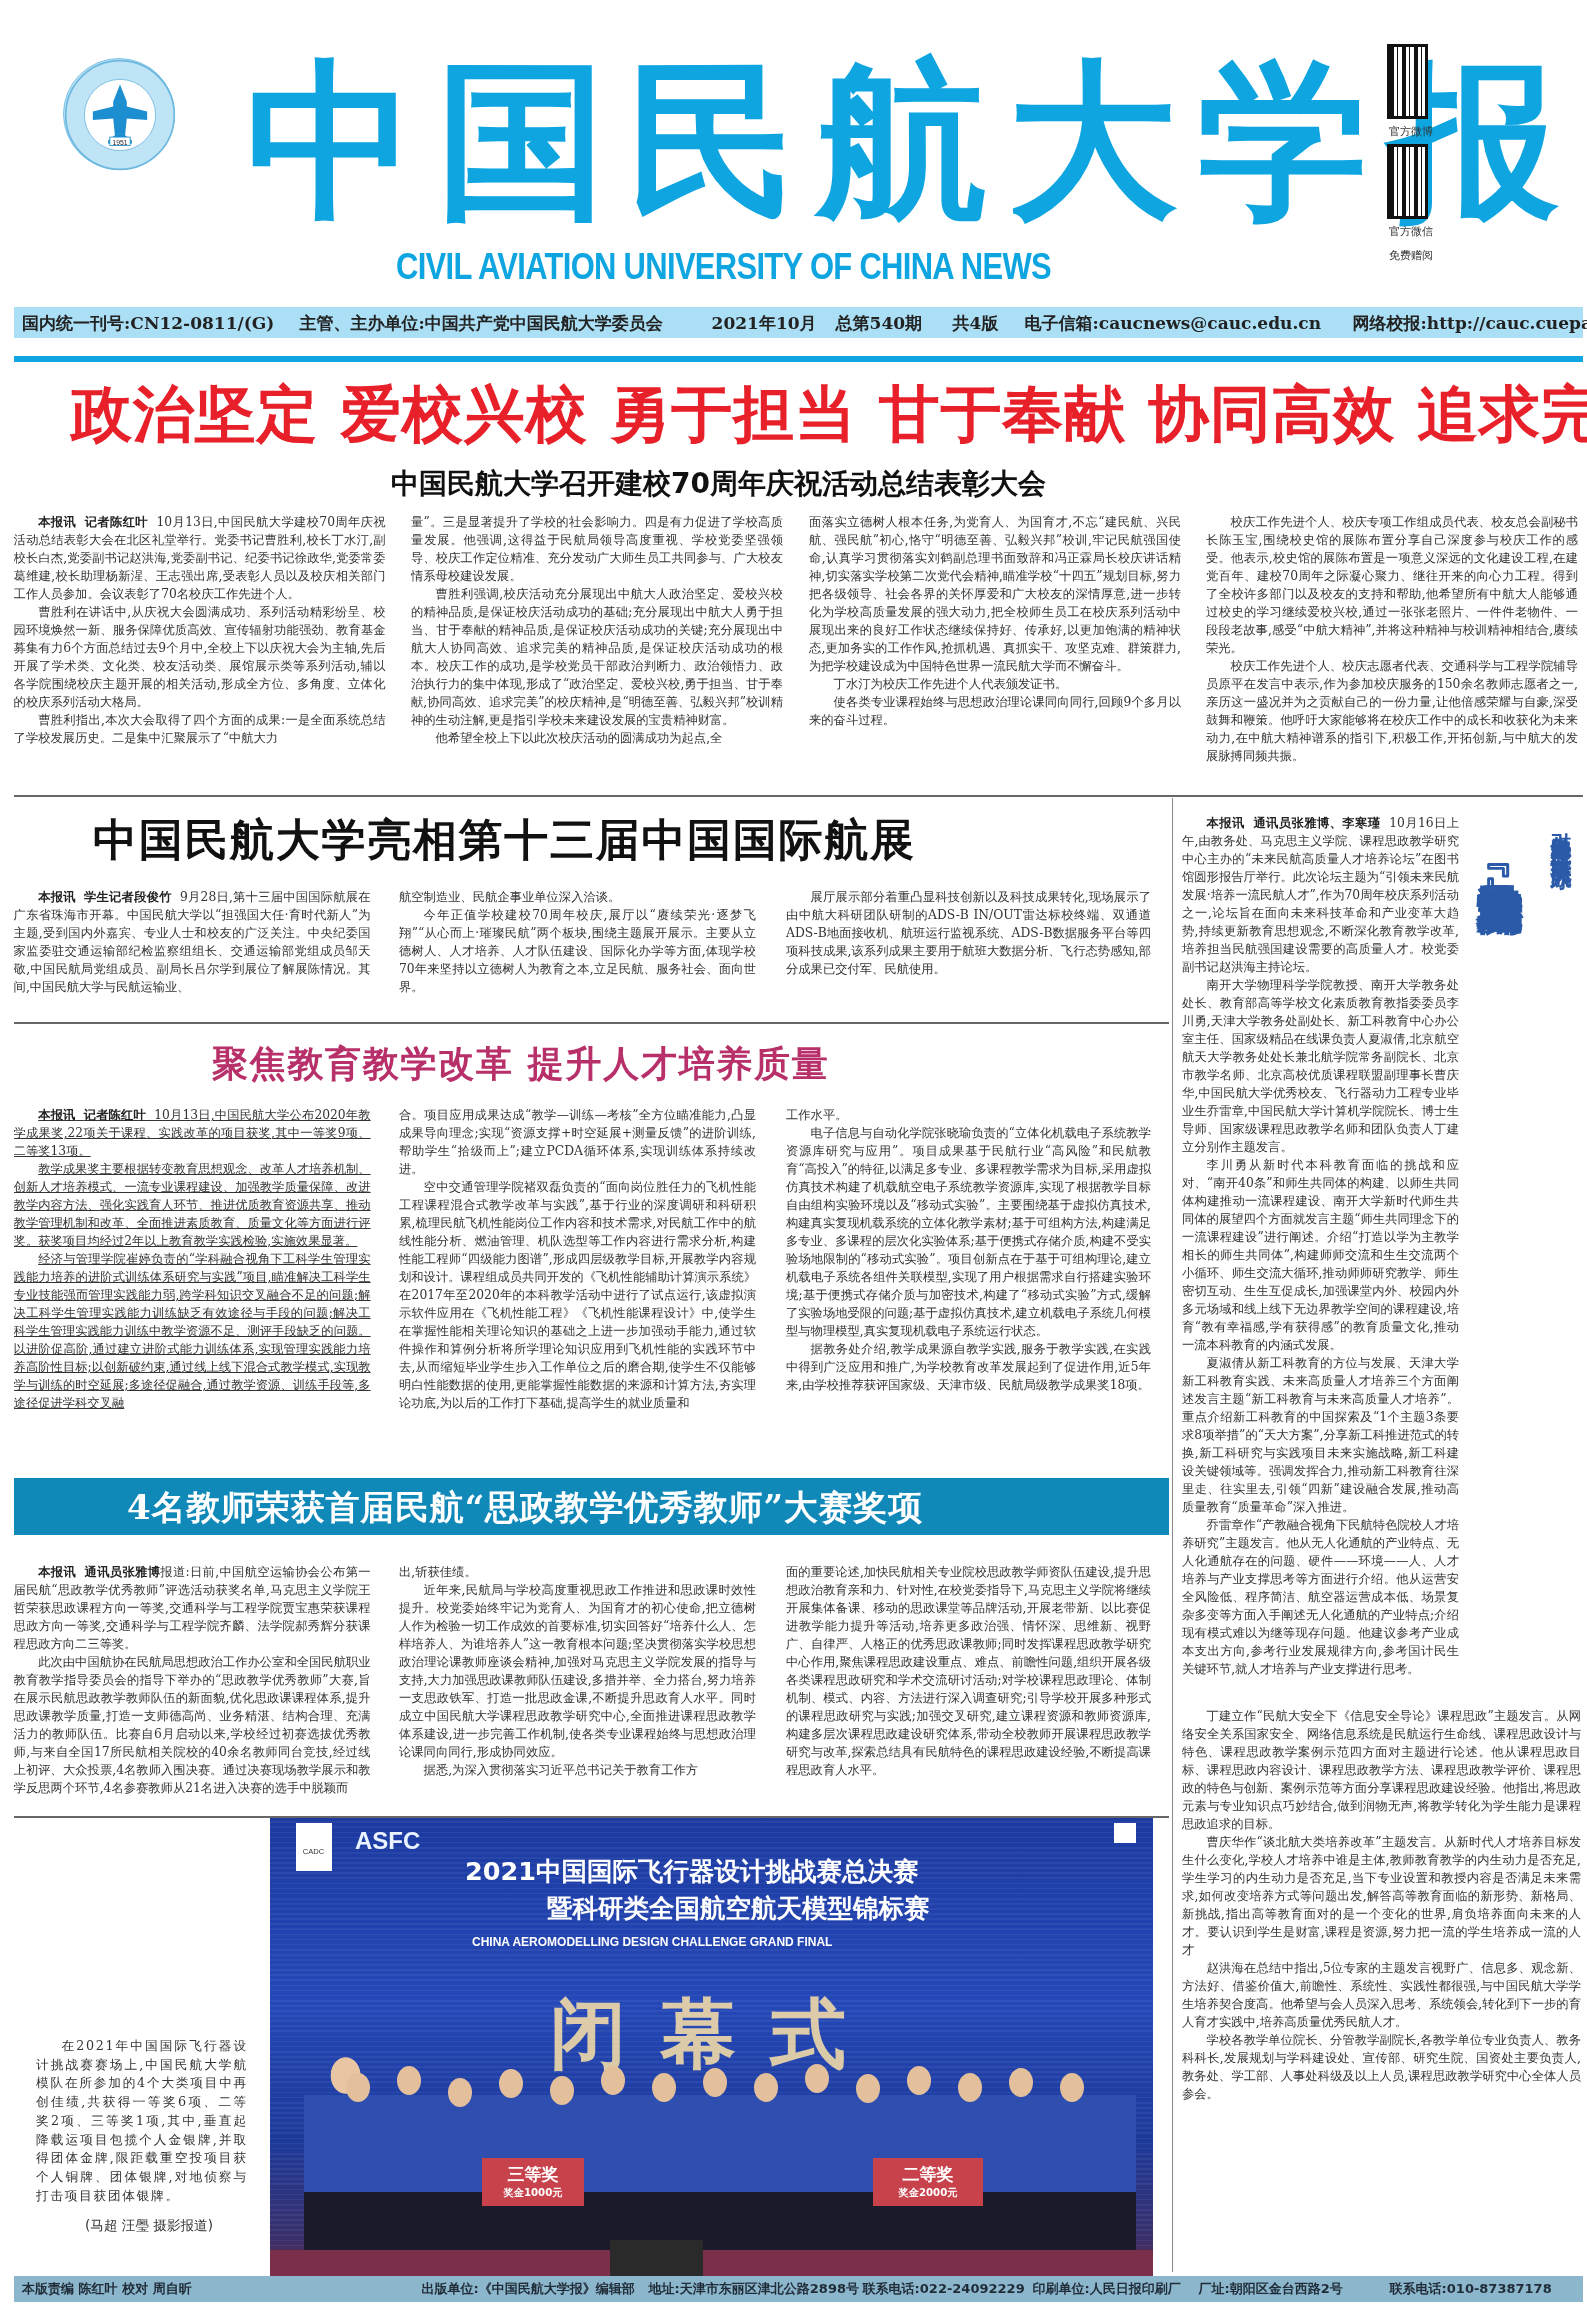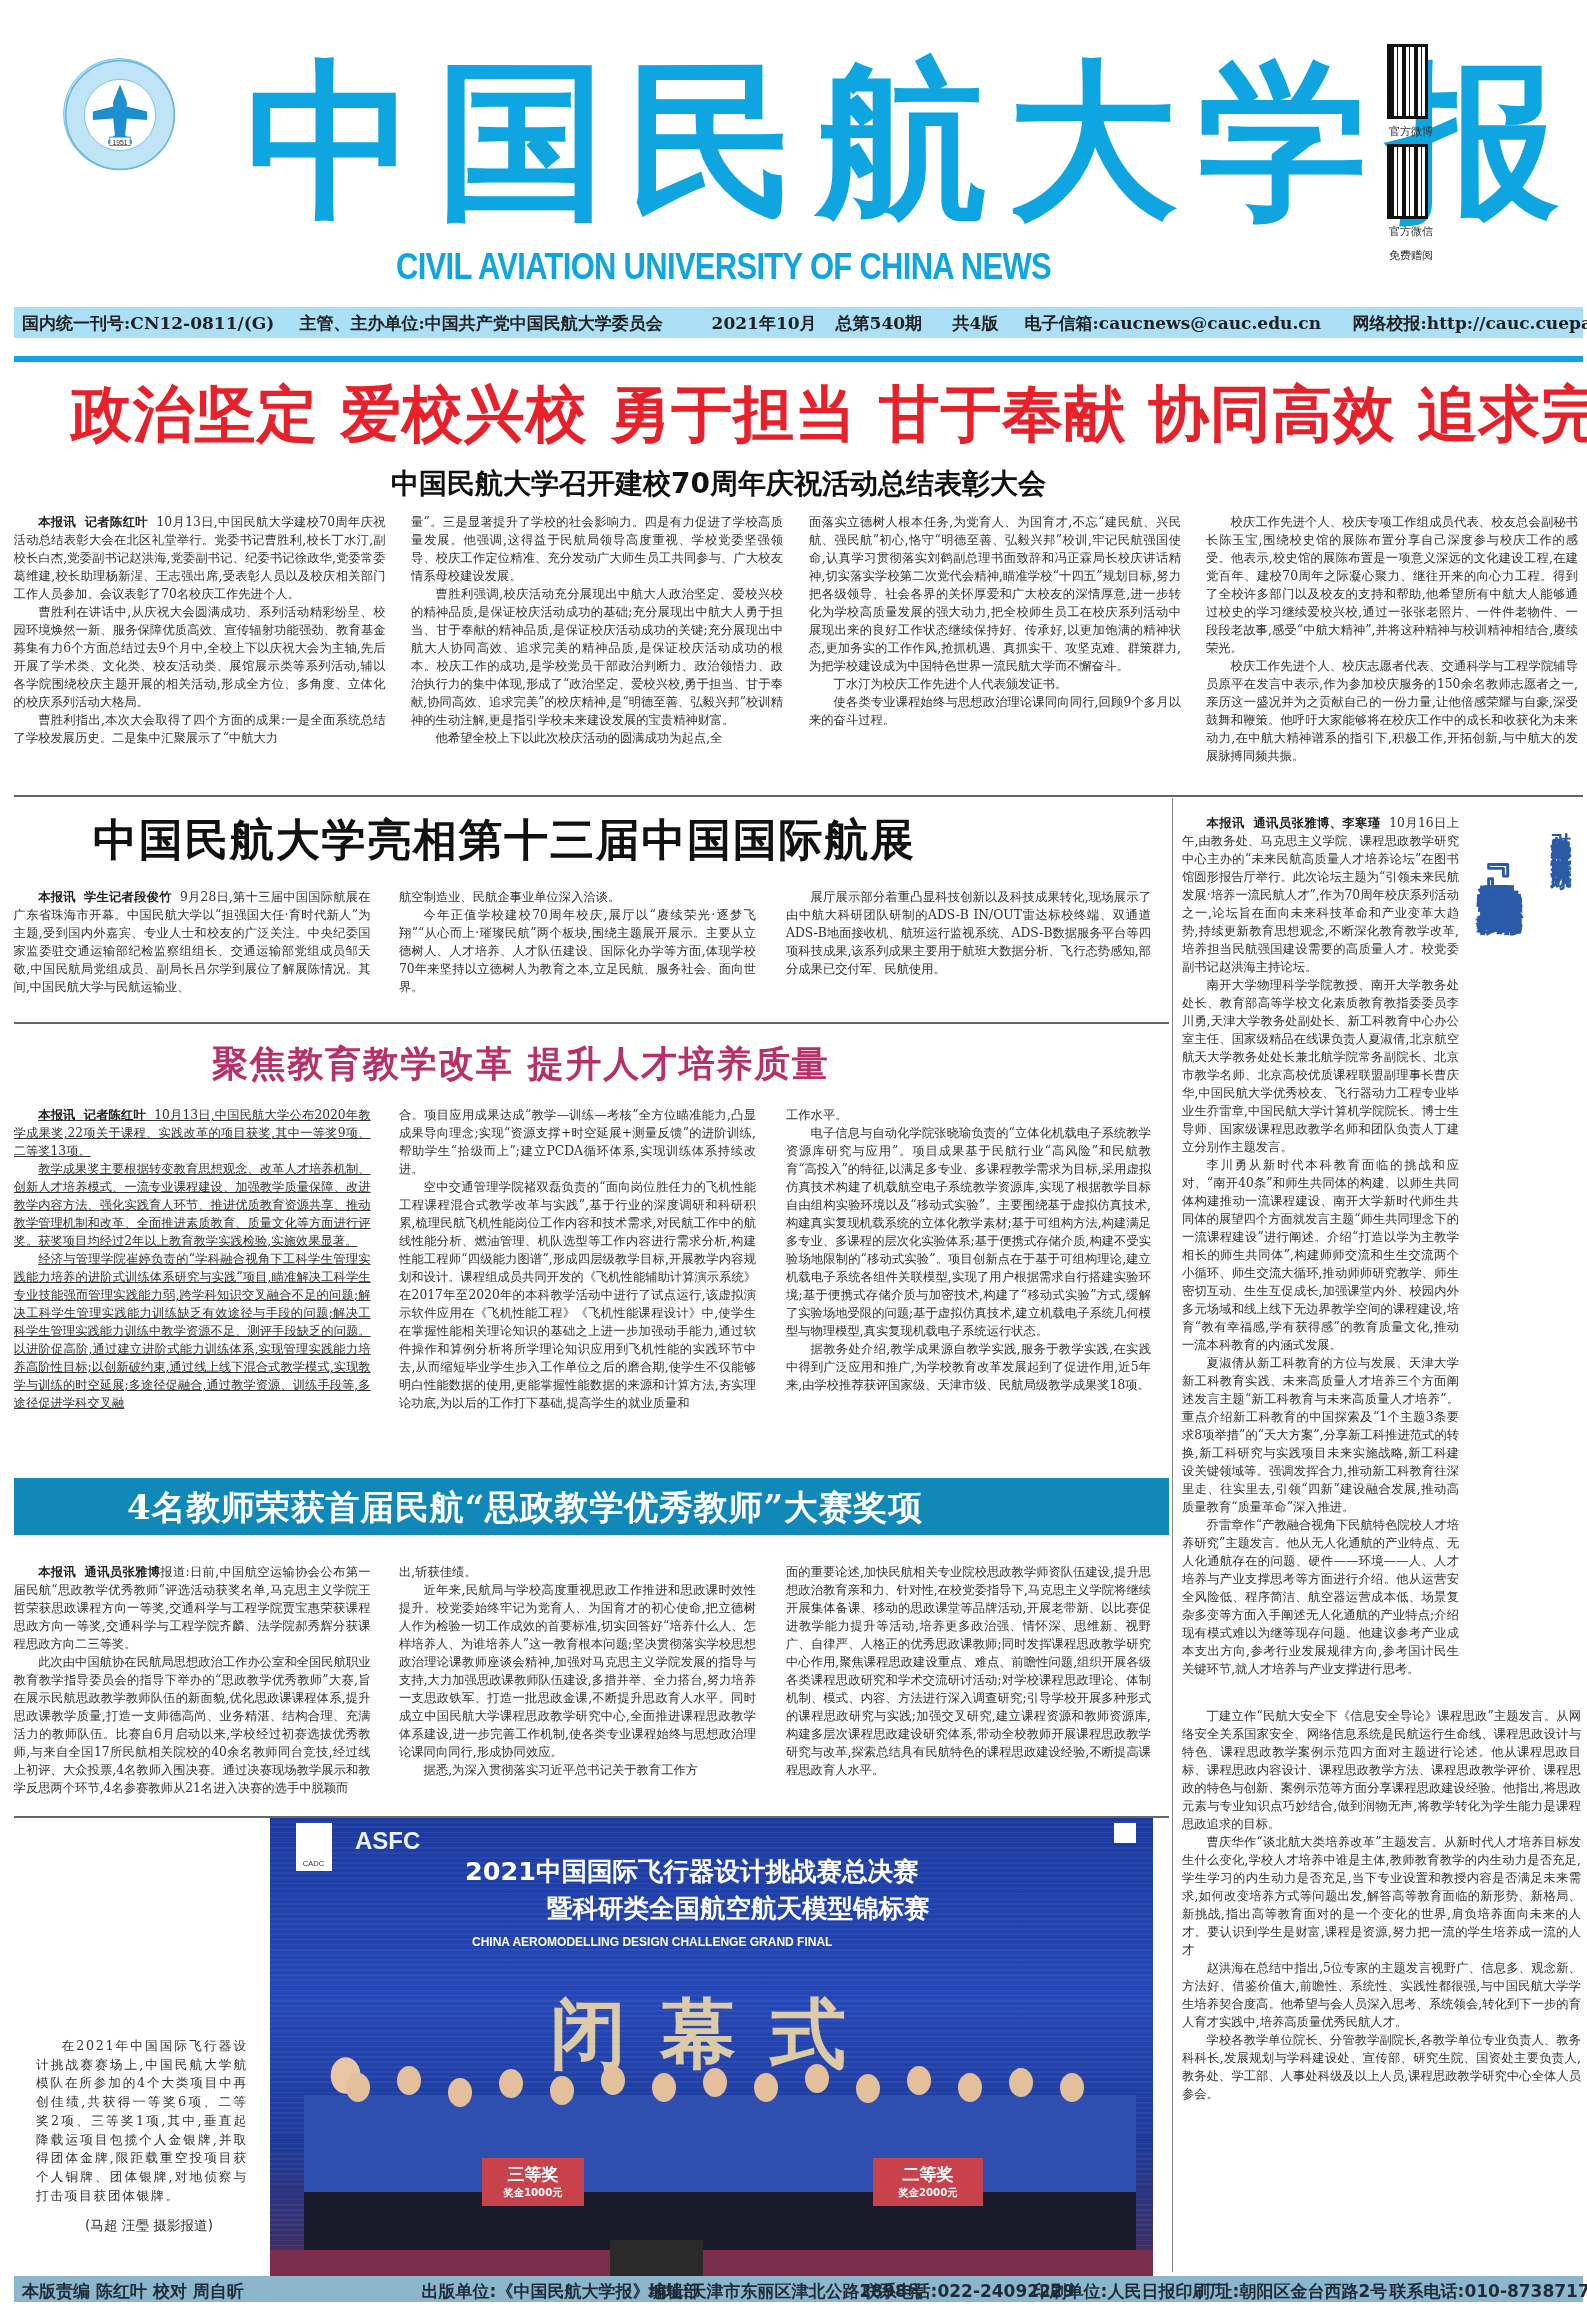--- a/index.html
+++ b/index.html
@@ -50,36 +50,36 @@
 
   .photo { left: 270px; top: 1818px; width: 883px; height: 459px; overflow: hidden;
     background: linear-gradient(180deg, #1c3aa0 0%, #2548b8 40%, #1d3a9a 70%, #3a2f6a 92%, #6b2a40 100%); }
   .photo .stripes { position: absolute; left: 0; top: 0; width: 100%; height: 100%;
     background: repeating-linear-gradient(0deg, rgba(255,255,255,0.05) 0 1.7px, transparent 1.7px 5.1px); }
   .photo .t1 { position: absolute; left: 195px; top: 36px; font-family: "DejaVu Sans", sans-serif; font-weight: bold; font-size: 25.5px; color: #fff; white-space: nowrap; }
   .photo .t2 { position: absolute; left: 246px; top: 73px; font-family: "DejaVu Sans", sans-serif; font-weight: bold; font-size: 25.5px; color: #fff; white-space: nowrap; margin-left: 31px; }
   .photo .t3 { position: absolute; left: 202px; top: 117px; font-family: "Liberation Sans", sans-serif; font-weight: bold; font-size: 12px; color: #fff; white-space: nowrap; }
   .photo .t4 { position: absolute; left: 280px; top: 166px; font-family: "DejaVu Serif", serif; font-weight: bold; font-size: 76px; color: #f0d9a8; letter-spacing: 34px; white-space: nowrap; opacity: 0.9; }
   .photo .asfc { position: absolute; left: 85px; top: 8.5px; font-family: "Liberation Sans", sans-serif; font-weight: bold; font-size: 24px; color: #eaf3ff; }
-  .photo .cadc { position: absolute; left: 25.5px; top: 5.1px; width: 36px; height: 48px; background: #fff; font-family: "Liberation Sans", sans-serif; font-size: 7.6px; color: #333; text-align: center; padding-top: 36px; }
+  .photo .cadc { position: absolute; left: 25.5px; top: 5.1px; width: 36px; height: 48px; background: #fff; font-family: "Liberation Sans", sans-serif; font-size: 7.6px; color: #333; text-align: center; padding-top: 24px; }
   .photo .cadc2 { position: absolute; right: 17px; top: 5.1px; width: 22px; height: 20.4px; background: #fff; }
   .crowd { position: absolute; left: 34px; top: 238px; width: 832px; height: 195px;
     background:
       radial-gradient(ellipse 15.3px 18.7px at 5% 10%, #e8c6a4 95%, transparent 100%),
       linear-gradient(180deg, transparent 0 20%, #2f4fb0 20% 70%, #1a1a2a 70% 100%); border-radius: 8.5px 8.5px 0 0; }
   .head { position: absolute; width: 24px; height: 29px; border-radius: 50%; background: #e3bf9b; }
   .prize { position: absolute; background: #c8424c; color: #fff; font-family: "DejaVu Sans", sans-serif; font-weight: bold; text-align: center; }
   .stage { position: absolute; left: 0; bottom: 0; width: 100%; height: 27px; background: #7c2f4a; }
   .speaker { position: absolute; left: 340px; bottom: 0; width: 93px; height: 37px; background: #2a2a2a; }
 
   .caption { left: 36px; top: 2037px; width: 212px; font-family: "DejaVu Serif", serif; font-size: 12.7px; line-height: 18.7px; color: #333; letter-spacing: 1.7px; text-align: justify; text-indent: 2em; }
   .credit { left: 85px; top: 2217px; font-family: "DejaVu Sans", sans-serif; font-size: 13.6px; color: #333; white-space: nowrap; }
 
   .footer { left: 13.6px; top: 2276px; width: 1569px; height: 25.5px; background: #8cb6cc; }
-  .footer span { position: absolute; top: 4.2px; font-family: "DejaVu Sans", sans-serif; font-weight: bold; font-size: 17px; color: #1f2c38; white-space: nowrap; }
+  .footer span { position: absolute; top: 4.2px; font-family: "DejaVu Sans", sans-serif; font-weight: bold; font-size: 13px; color: #1f2c38; white-space: nowrap; }
 </style>
 </head>
 <body>
 
 <div class="abs logo">
   <svg width="112" height="112" viewBox="0 0 132 132">
     <circle cx="66" cy="66" r="64" fill="#bfe4f6" stroke="#6cb8df" stroke-width="2"></circle>
     <circle cx="66" cy="66" r="42" fill="#ffffff" stroke="#6cb8df" stroke-width="1"></circle>
     <path d="M66 30 L74 50 L74 56 L98 62 L98 72 L74 70 L72 90 L80 96 L80 100 L66 98 L52 100 L52 96 L60 90 L58 70 L34 72 L34 62 L58 56 L58 50 Z" fill="#1d8fd0"></path>
     <rect x="54" y="92" width="24" height="10" fill="#fff" stroke="#1d8fd0" stroke-width="1"></rect>

